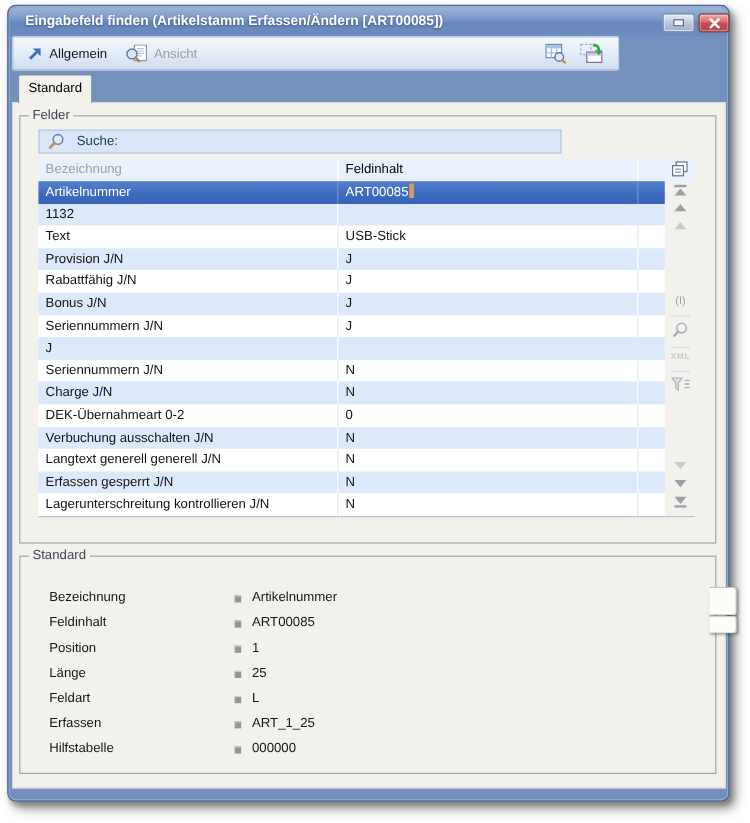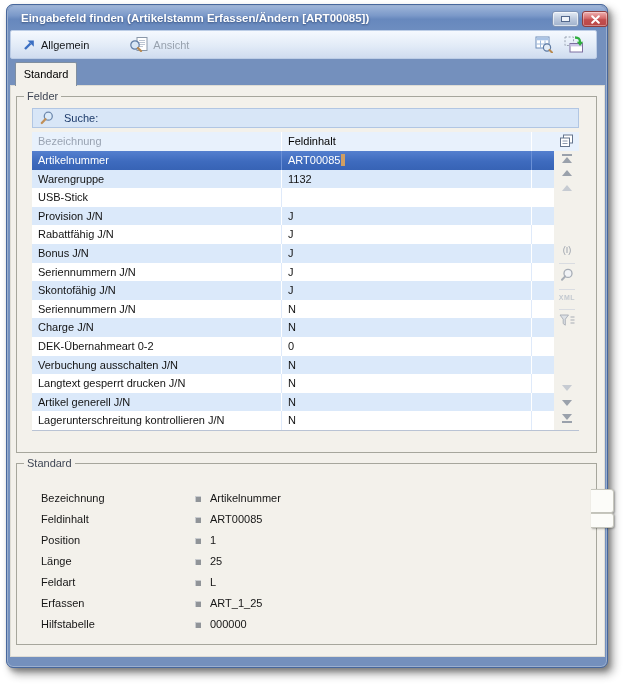--- a/index.html
+++ b/index.html
@@ -36,24 +36,24 @@
   }
   .btn-close {
     left:574px; width:26px;
     background:linear-gradient(180deg,#efb2b2 0%,#d56b6b 45%,#c24e4e 55%,#b94747 100%);
     border:1px solid #8f3d3d; box-shadow:inset 0 0 0 1px rgba(255,255,255,.35);
   }
   .btn-close svg { position:absolute; left:8px; top:3px; }
 
   
   .toolbar {
-    position:absolute; left:3px; top:25px; width:587px; height:29px;
+    position:absolute; left:3px; top:25px; width:506px; height:29px;
     background:linear-gradient(180deg,#f5f9fe 0%,#e2ebf7 55%,#cfdcef 100%);
     border:1px solid #bccde6; border-radius:2px;
-    display:flex; align-items:center;gap:25px;
+    display:flex; align-items:center;
   }
   .tool-item { display:flex; align-items:center; gap:5px; margin-left:12px; cursor:default; }
   .tool-item .lbl { font-size:11px; color:#15171a; }
   .tool-item.disabled .lbl { color:#98a2ae; }
   .toolbar-right { position:absolute; right:12px; top:5px; display:flex; gap:11px; align-items:center; }
 
   
   .tab {
     position:absolute; left:8px; top:57px; width:62px; height:24px;
     background:#f3f1eb; border:1px solid #808fa0; border-bottom:none;
@@ -69,21 +69,21 @@
   .groupbox { position:absolute; border:1px solid #a6a69c; }
   .gb-felder { left:5px; top:10px; width:581px; height:357px; }
   .gb-details { left:5px; top:377px; width:581px; height:182px; }
   .legend {
     position:absolute; top:-8px; left:7px; background:#f3f1eb; padding:0 3px;
     font-size:11px; color:#3f4654; line-height:14px;
   }
 
   
   .searchbar {
-    position:absolute; left:15px; top:11px; width:547px; height:20px;
+    position:absolute; left:15px; top:11px; width:436px; height:20px;
     background:#d8e6f7; border:1px solid #b1c6e3;
     display:flex; align-items:center;
   }
   .searchbar svg { margin-left:7px; }
   .search-lbl { margin-left:10px; font-size:11px; color:#1c3a6a; }
 
   
   .thead {
     position:absolute; left:15px; top:35px; width:547px; height:19px;
     background:#e8f1fc; display:flex; font-size:11px; line-height:19px;
@@ -211,25 +211,25 @@
         </svg>
       </div>
 
       <div class="tbody">
         <div class="trow sel">
           <div class="c1">Artikelnummer</div>
           <div class="c2"><span>ART00085</span><span class="caret"></span></div>
           <div class="c3"></div>
         </div>
         <div class="trow alt">
-          <div class="c1">Warengruppe</div>
           <div class="c2">1132</div>
           <div class="c3"></div>
         </div>
         <div class="trow">
+          <div class="c1">Text</div>
           <div class="c2">USB-Stick</div>
           <div class="c3"></div>
         </div>
         <div class="trow alt">
           <div class="c1">Provision J/N</div>
           <div class="c2">J</div>
           <div class="c3"></div>
         </div>
         <div class="trow">
           <div class="c1">Rabattfähig J/N</div>
@@ -240,21 +240,20 @@
           <div class="c1">Bonus J/N</div>
           <div class="c2">J</div>
           <div class="c3"></div>
         </div>
         <div class="trow">
           <div class="c1">Seriennummern J/N</div>
           <div class="c2">J</div>
           <div class="c3"></div>
         </div>
         <div class="trow alt">
-          <div class="c1">Skontofähig J/N</div>
           <div class="c2">J</div>
           <div class="c3"></div>
         </div>
         <div class="trow">
           <div class="c1">Seriennummern J/N</div>
           <div class="c2">N</div>
           <div class="c3"></div>
         </div>
         <div class="trow alt">
           <div class="c1">Charge J/N</div>
@@ -265,26 +264,26 @@
           <div class="c1">DEK-Übernahmeart 0-2</div>
           <div class="c2">0</div>
           <div class="c3"></div>
         </div>
         <div class="trow alt">
           <div class="c1">Verbuchung ausschalten J/N</div>
           <div class="c2">N</div>
           <div class="c3"></div>
         </div>
         <div class="trow">
-          <div class="c1">Langtext gesperrt drucken J/N</div>
-          <div class="c2">N</div>
-          <div class="c3"></div>
-        </div>
-        <div class="trow alt">
-          <div class="c1">Artikel generell J/N</div>
+          <div class="c1">Langtext generell generell J/N</div>
+          <div class="c2">N</div>
+          <div class="c3"></div>
+        </div>
+        <div class="trow alt">
+          <div class="c1">Erfassen gesperrt J/N</div>
           <div class="c2">N</div>
           <div class="c3"></div>
         </div>
         <div class="trow">
           <div class="c1">Lagerunterschreitung kontrollieren J/N</div>
           <div class="c2">N</div>
           <div class="c3"></div>
         </div>
       </div>
       <div class="tbl-bottomline"></div>

